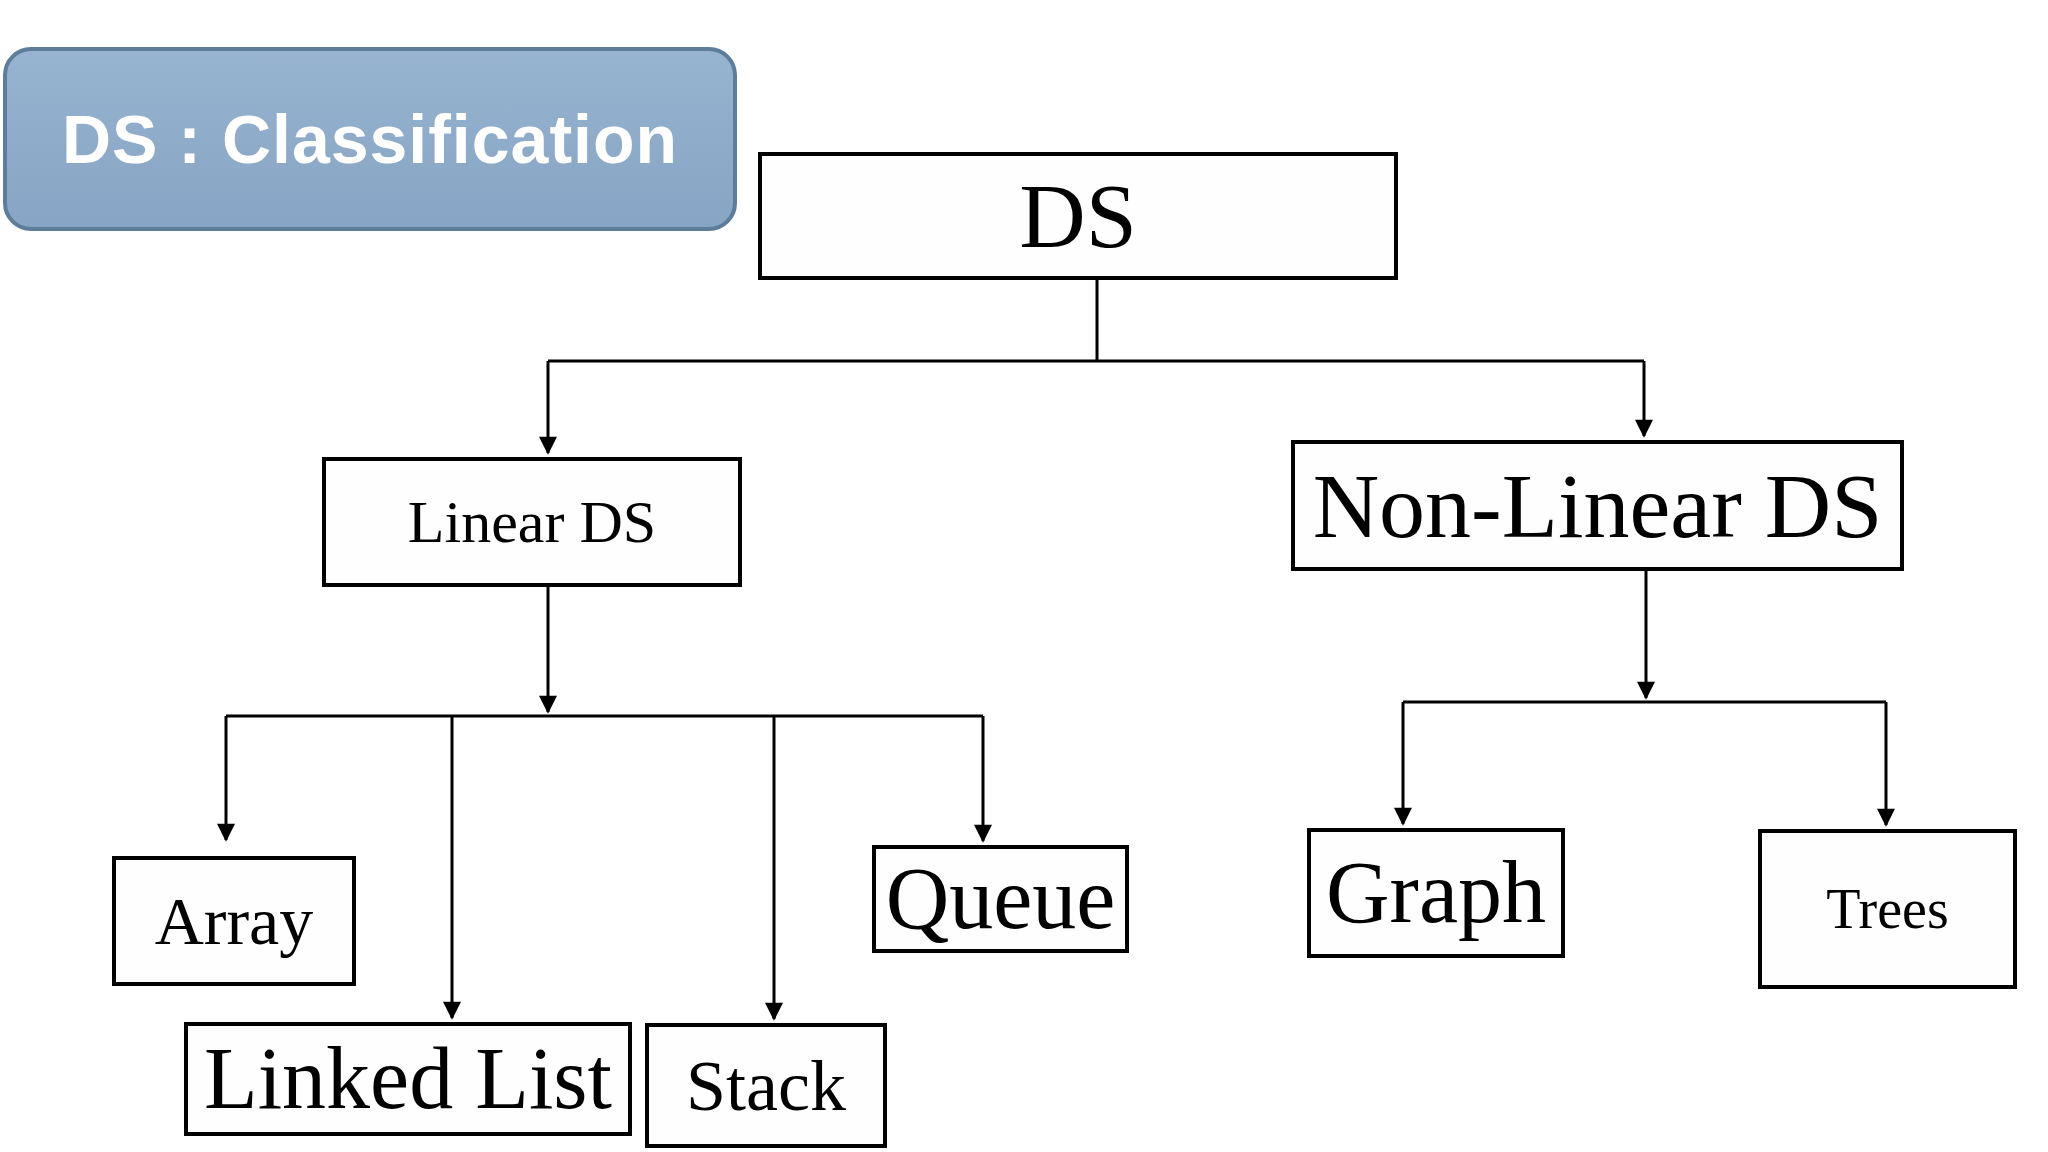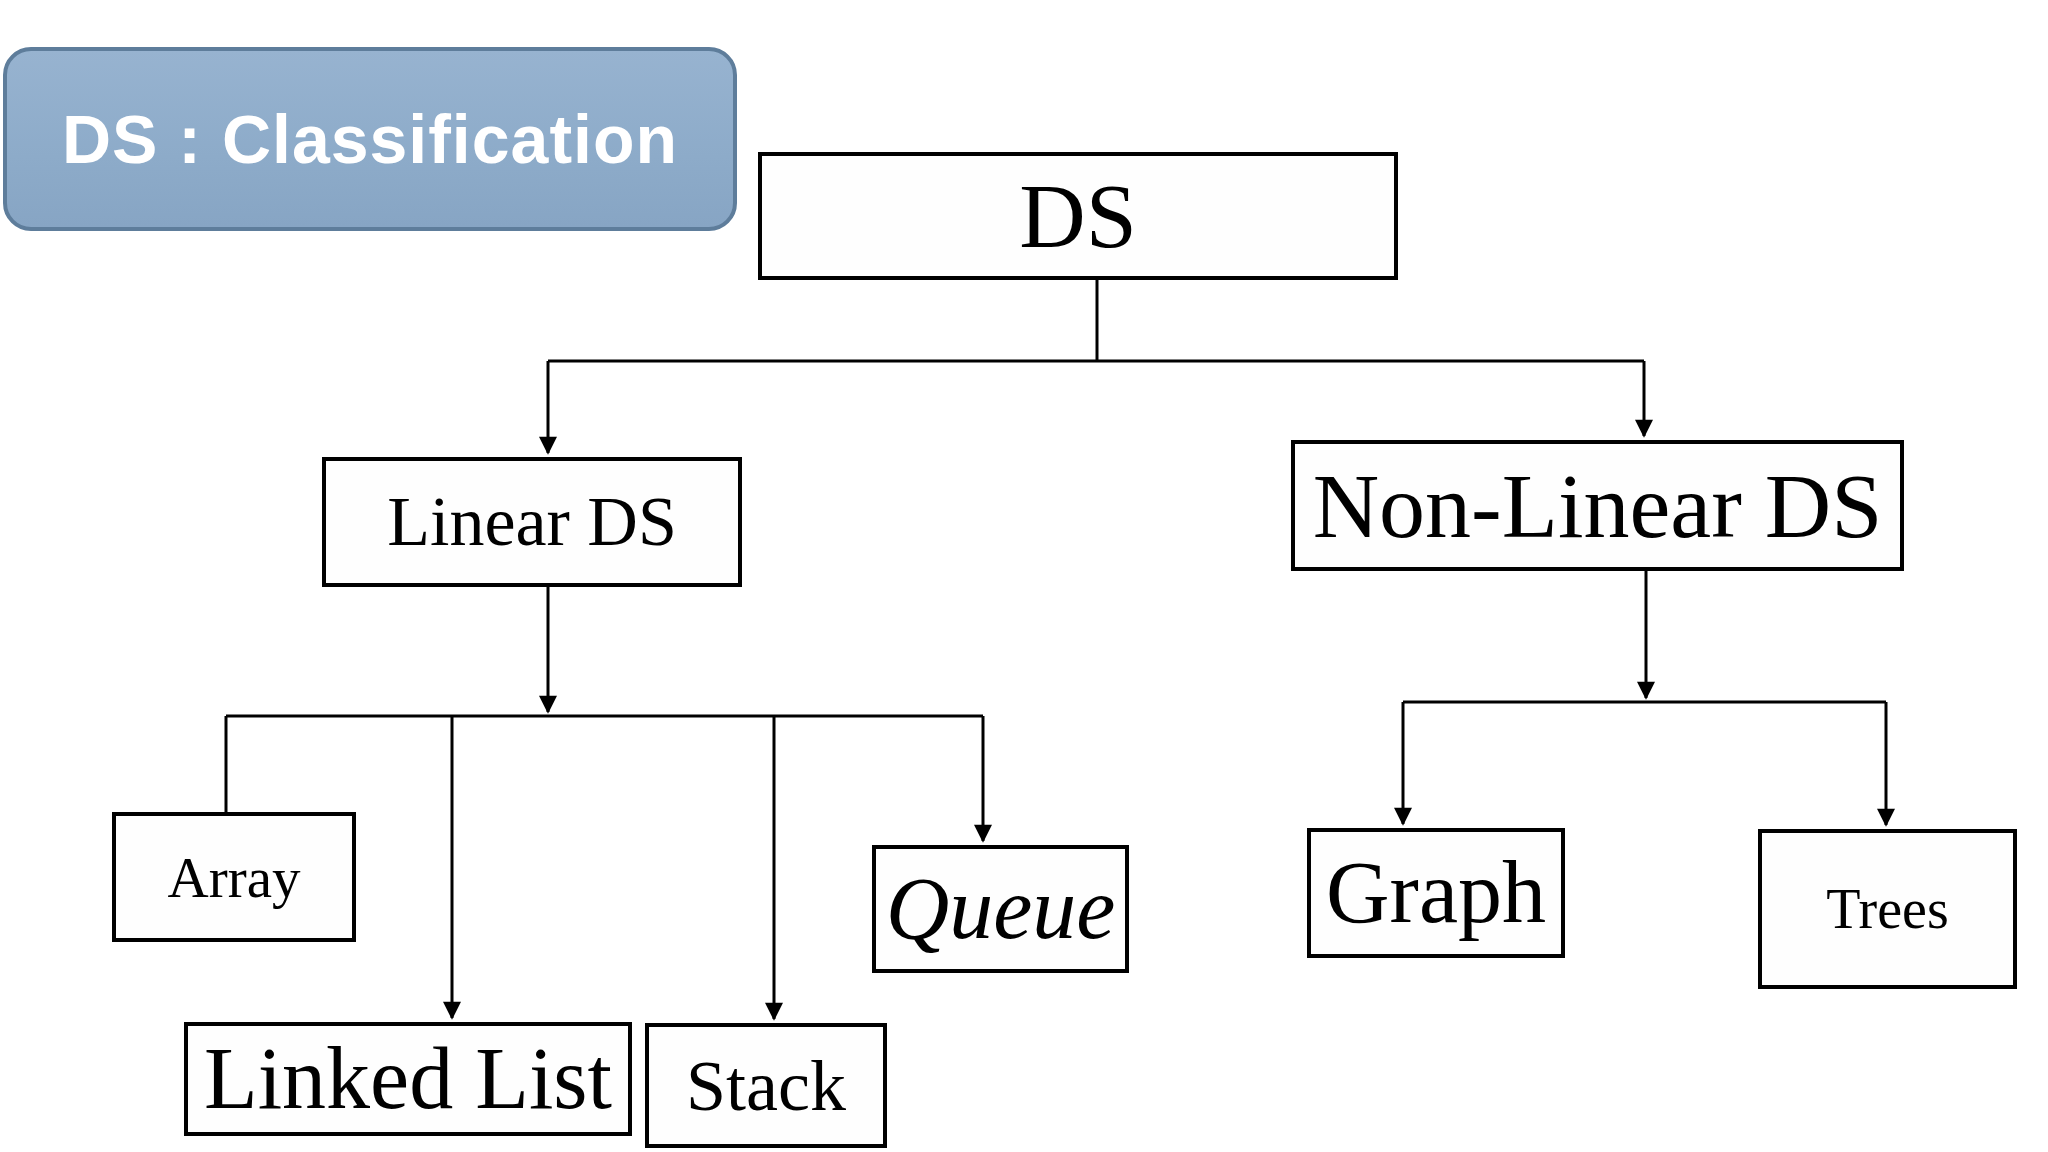--- a/index.html
+++ b/index.html
@@ -39,26 +39,26 @@
     background: #fefefe;
     border: 4px solid #000000;
     display: flex;
     align-items: center;
     justify-content: center;
     white-space: nowrap;
     color: #000000;
     line-height: 1;
   }
   .n-ds        { left: 758px;  top: 152px;  width: 640px; height: 128px; font-size: 92px; }
-  .n-linear    { left: 322px;  top: 457px;  width: 420px; height: 130px; font-size: 70px; }
+  .n-linear    { left: 322px;  top: 457px;  width: 420px; height: 130px; font-size: 60px; }
   .n-nonlinear { left: 1291px; top: 440px;  width: 613px; height: 131px; font-size: 92px; }
-  .n-array     { left: 112px;  top: 812px;  width: 244px; height: 130px; font-size: 57px; }
+  .n-array     { left: 112px;  top: 856px;  width: 244px; height: 130px; font-size: 68px; }
   .n-linkedlist{ left: 184px;  top: 1022px; width: 448px; height: 114px; font-size: 88px; }
   .n-stack     { left: 645px;  top: 1023px; width: 242px; height: 125px; font-size: 72px; }
-  .n-queue     { left: 872px;  top: 845px;  width: 257px; height: 128px; font-size: 88px; font-style: italic; }
+  .n-queue     { left: 872px;  top: 845px;  width: 257px; height: 108px; font-size: 88px; }
   .n-graph     { left: 1307px; top: 828px;  width: 258px; height: 130px; font-size: 88px; }
   .n-trees     { left: 1758px; top: 829px;  width: 259px; height: 160px; font-size: 56px; }
   .edge { stroke: #000000; stroke-width: 3; fill: none; }
 </style>
 </head>
 <body>
 
 <div id="canvas">
 
   <svg id="connectors" viewBox="0 0 2048 1152" xmlns="http://www.w3.org/2000/svg">

